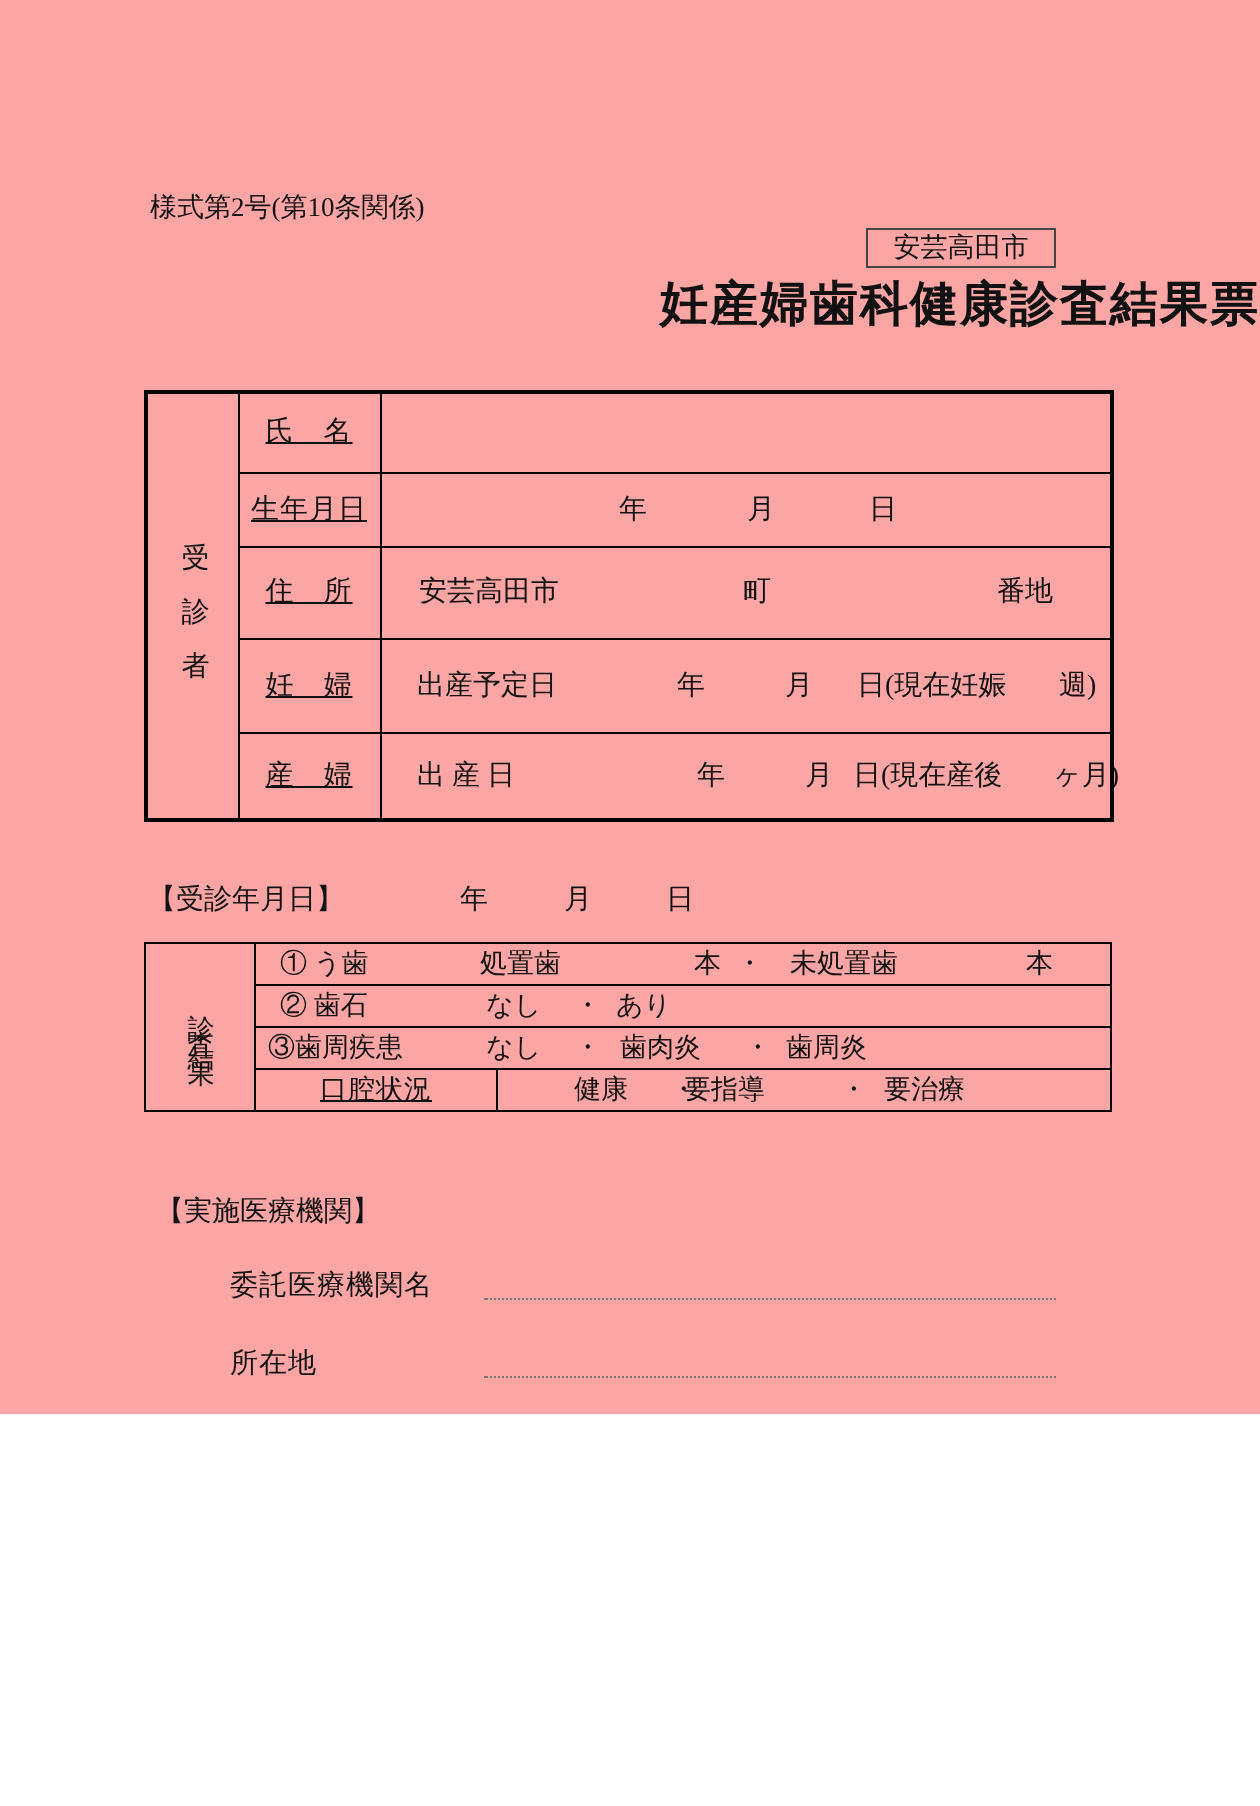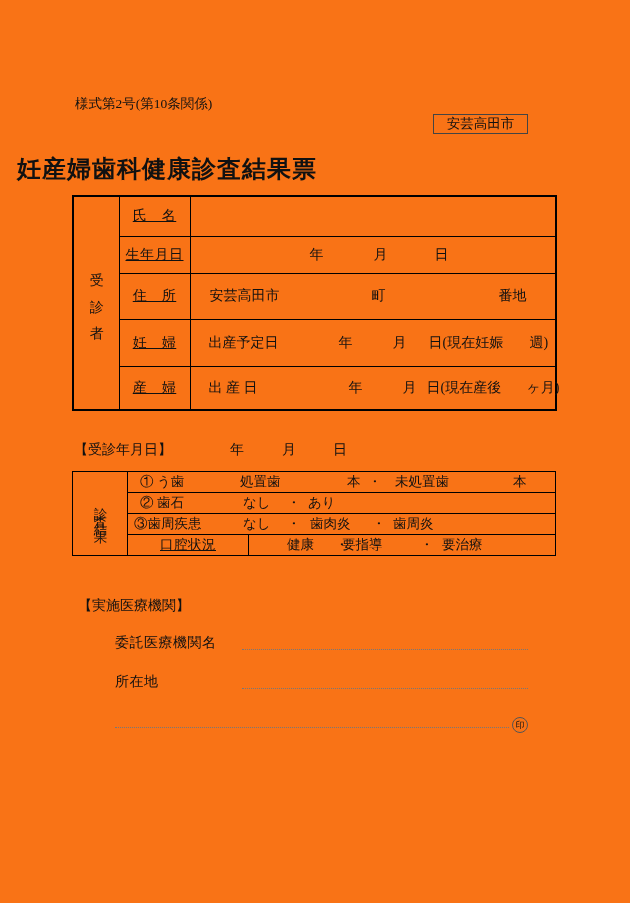--- a/index.html
+++ b/index.html
@@ -1,27 +1,27 @@
 <!DOCTYPE html>
 <html lang="ja"><head>
 <meta charset="utf-8">
 <style>
   html,body { margin:0; padding:0; background:#fff; }
   .page {
-    position:relative; width:630px; height:903px; background:#f97316;
+    position:relative; width:630px; height:707px; background:#fca5a5;
     font-family:"Liberation Serif","DejaVu Serif",serif; color:#111;
     overflow:hidden;
   }
   .form-number { position:absolute; left:75px; top:95px; font-size:13.5px; }
   .city-box {
     position:absolute; left:433px; top:114px; width:93px; height:18px;
     border:1px solid #444; text-align:center; font-size:13.5px; line-height:18px;
   }
   .title {
-    position:absolute; left:0; right:0; top:136px; margin:17px; text-align:left;
+    position:absolute; left:0; right:0; top:136px; margin:0; text-align:right;
     font-size:24px; font-weight:bold; letter-spacing:1px;
   }
   .note { position:absolute; left:78px; top:176px; font-size:13.5px; }
 
   table { border-collapse:collapse; table-layout:fixed; }
   .t1 { position:absolute; left:72px; top:195px; width:483px; border:2.5px solid #000; }
   .t2 { position:absolute; left:72px; top:471px; width:483px; border:1px solid #000; }
   .t1 td, .t2 td { border:1px solid #000; padding:0; vertical-align:middle; }
   .t1 td { font-size:14px; }
   .t2 td { font-size:13.5px; }

